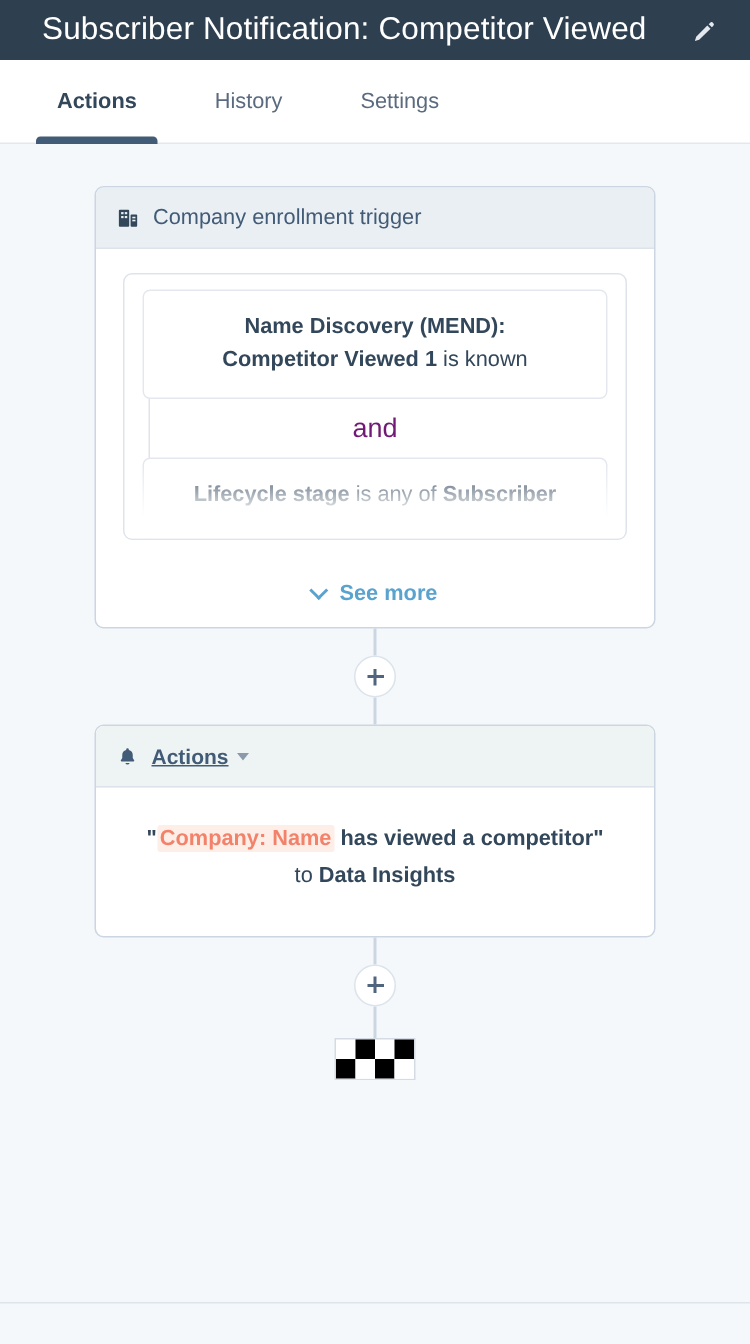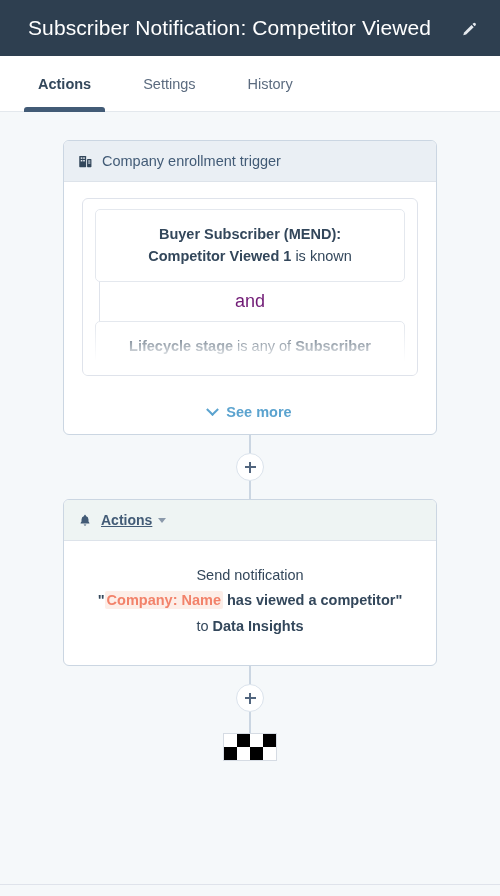--- a/index.html
+++ b/index.html
@@ -12,21 +12,21 @@
 
   body {
     font-family: "Liberation Sans", sans-serif;
     background: #f5f8fa;
     color: #33475b;
     -webkit-font-smoothing: antialiased;
   }
 
   
   .topbar {
-    height: 56px;
+    height: 40px;
     background: #2e3f50;
     display: flex;
     align-items: center;
     padding: 0 18px 0 28px;
     gap: 10px;
   }
   .topbar-title {
     color: #ffffff;
     font-size: 21px;
     font-weight: 400;
@@ -272,24 +272,24 @@
       <path d="M14.9 7.1 4.4 17.6 3.2 21.6l4-1.2L17.9 10.1z" fill="#e5e9ee"></path>
     </svg>
   </div>
 </div>
 
 <div class="tabs">
   <div class="tab active">
       <span>Actions</span>
     </div>
   <div class="tab">
+      <span>History</span>
+    </div>
+  <div class="tab">
       <span>Settings</span>
-    </div>
-  <div class="tab">
-      <span>History</span>
     </div>
 </div>
 
 <div class="canvas">
 
   <div class="card">
     <div class="card-head trigger">
       <svg width="15" height="15" viewBox="0 0 24 24">
         <rect x="2" y="3" width="11" height="18" rx="1" fill="#33475b"></rect>
         <rect x="14.5" y="8" width="7" height="13" rx="1" fill="#33475b"></rect>
@@ -300,21 +300,21 @@
         <rect x="16.3" y="10.4" width="3.4" height="1.7" fill="#eaeff4"></rect>
         <rect x="16.3" y="13.6" width="3.4" height="1.7" fill="#eaeff4"></rect>
       </svg>
       <span class="card-head-title">Company enrollment trigger</span>
     </div>
 
     <div class="card-body">
       <div class="filter-group">
 
         <div class="condition">
-          <b>Buyer Subscriber (MEND):</b><br>
+          <b>Name Discovery (MEND):</b><br>
           <b>Competitor Viewed 1</b><span class="reg">&nbsp;</span><span class="reg">is known</span>
         </div>
 
         <div class="and-row">and</div>
 
         <div class="condition">
           <b>Lifecycle stage</b><span class="reg">&nbsp;</span><span class="reg">is any of</span><span class="reg">&nbsp;</span><b>Subscriber</b>
         </div>
 
         <div class="and-row">and</div>
@@ -339,21 +339,20 @@
         <path d="M12 2.2a1.5 1.5 0 0 1 1.5 1.5v.6a6 6 0 0 1 4.5 5.8v3.4l1.6 2.6a.8.8 0 0 1-.7 1.2H5.1a.8.8 0 0 1-.7-1.2L6 13.5v-3.4a6 6 0 0 1 4.5-5.8v-.6A1.5 1.5 0 0 1 12 2.2z" fill="#425b76"></path>
         <path d="M9.6 19a2.5 2.5 0 0 0 4.8 0z" fill="#425b76"></path>
       </svg>
       <span class="actions-menu">
         <span class="actions-menu-label">Actions</span>
         <span class="caret"></span>
       </span>
     </div>
 
     <div class="action-body">
-      <div>Send notification</div>
       <div><span class="b">"</span><span class="token">Company: Name</span><span class="b"> has viewed a competitor"</span></div>
       <div><span>to </span><span class="b">Data Insights</span></div>
     </div>
   </div>
 
   <div class="connector" style="height:18px"></div>
   <div class="plus-btn"></div>
   <div class="connector" style="height:22px"></div>
 
   <div class="flag">

